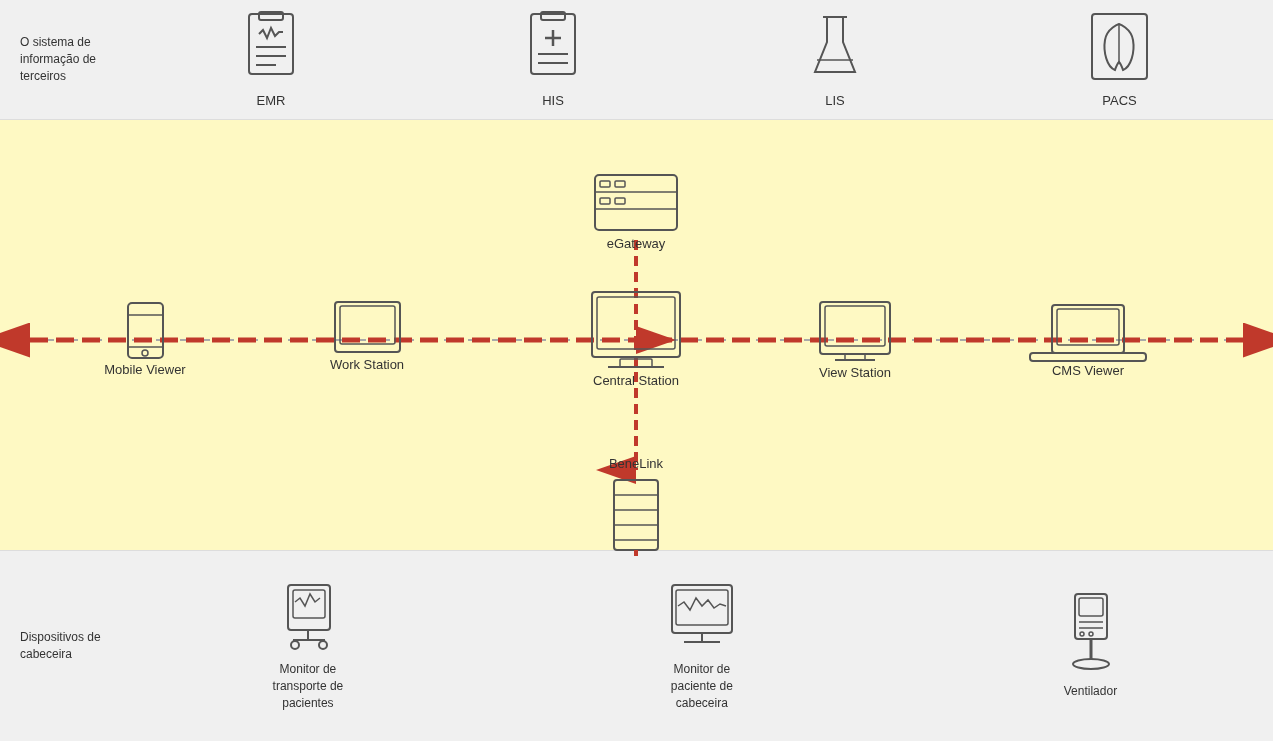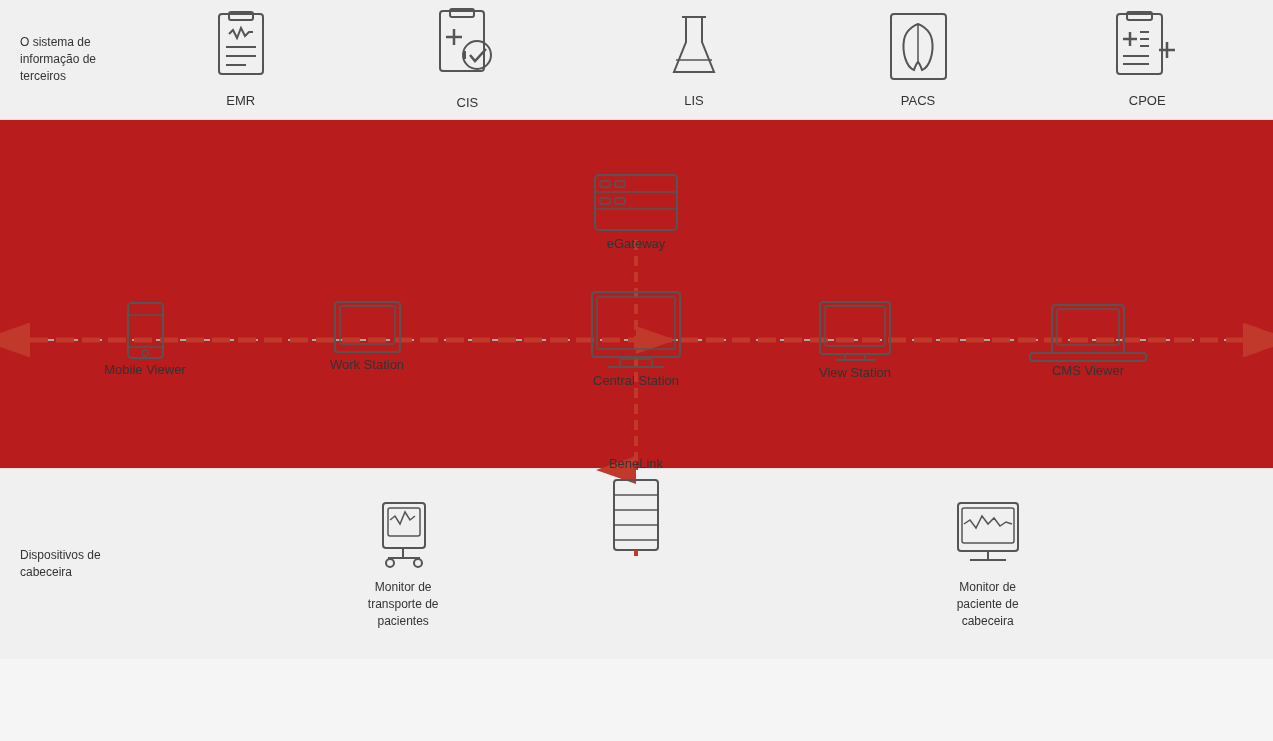--- a/index.html
+++ b/index.html
@@ -41,22 +41,22 @@
       align-items: center;
       gap: 6px;
     }
     .top-item .label {
       font-size: 13px;
       color: #333;
     }
 
     
     .middle-section {
-      background: #b91c1c;
-      height: 348px;
+      background: #fef9c3;
+      height: 430px;
       position: relative;
     }
 
     
     .bottom-section {
       background: #f0f0f0;
       height: 191px;
       display: flex;
       align-items: center;
       border-top: 1px solid #ddd;
@@ -106,33 +106,32 @@
         <rect x="8" y="2" width="44" height="60" rx="3" ry="3" fill="none" stroke="#555" stroke-width="2"></rect>
         <rect x="18" y="0" width="24" height="8" rx="2" ry="2" fill="none" stroke="#555" stroke-width="2"></rect>
         <polyline points="18,22 22,18 26,26 30,16 34,24 38,20 42,20" fill="none" stroke="#555" stroke-width="2"></polyline>
         <line x1="15" y1="35" x2="45" y2="35" stroke="#555" stroke-width="2"></line>
         <line x1="15" y1="44" x2="45" y2="44" stroke="#555" stroke-width="2"></line>
         <line x1="15" y1="53" x2="35" y2="53" stroke="#555" stroke-width="2"></line>
       </svg>
       <span class="label">EMR</span>
     </div>
 
-
-    <div class="top-item">
-      <svg width="70" height="80" viewBox="0 0 70 80">
+    <div class="top-item">
+      <svg width="60" height="75" viewBox="0 0 60 75">
         <rect x="8" y="2" width="44" height="60" rx="3" ry="3" fill="none" stroke="#555" stroke-width="2"></rect>
         <rect x="18" y="0" width="24" height="8" rx="2" ry="2" fill="none" stroke="#555" stroke-width="2"></rect>
-        <line x1="22" y1="20" x2="22" y2="36" stroke="#555" stroke-width="2.5"></line>
-        <line x1="14" y1="28" x2="30" y2="28" stroke="#555" stroke-width="2.5"></line>
-        <line x1="33" y1="42" x2="33" y2="50" stroke="#555" stroke-width="2"></line>
-        <circle cx="45" cy="46" r="14" fill="none" stroke="#555" stroke-width="2"></circle>
-        <polyline points="38,46 43,52 54,40" fill="none" stroke="#555" stroke-width="2.5"></polyline>
-      </svg>
-      <span class="label">CIS</span>
-    </div>
+        <line x1="30" y1="18" x2="30" y2="34" stroke="#555" stroke-width="2.5"></line>
+        <line x1="22" y1="26" x2="38" y2="26" stroke="#555" stroke-width="2.5"></line>
+        <line x1="15" y1="42" x2="45" y2="42" stroke="#555" stroke-width="2"></line>
+        <line x1="15" y1="51" x2="45" y2="51" stroke="#555" stroke-width="2"></line>
+      </svg>
+      <span class="label">HIS</span>
+    </div>
+
 
     <div class="top-item">
       <svg width="60" height="75" viewBox="0 0 60 75">
 
         <path d="M22,5 L22,30 L10,60 L50,60 L38,30 L38,5 Z" fill="none" stroke="#555" stroke-width="2"></path>
         <line x1="18" y1="5" x2="42" y2="5" stroke="#555" stroke-width="2"></line>
         <line x1="12" y1="48" x2="48" y2="48" stroke="#555" stroke-width="1.5"></line>
       </svg>
       <span class="label">LIS</span>
     </div>
@@ -140,37 +139,20 @@
     <div class="top-item">
       <svg width="65" height="75" viewBox="0 0 65 75">
         <rect x="5" y="2" width="55" height="65" rx="3" ry="3" fill="none" stroke="#555" stroke-width="2"></rect>
 
         <path d="M32,12 C32,12 20,16 18,28 C16,40 20,55 28,58 C28,58 30,52 32,50 C34,52 36,58 36,58 C44,55 48,40 46,28 C44,16 32,12 32,12 Z" fill="none" stroke="#555" stroke-width="2"></path>
         <line x1="32" y1="12" x2="32" y2="50" stroke="#555" stroke-width="1.5"></line>
       </svg>
       <span class="label">PACS</span>
     </div>
 
-    <div class="top-item">
-      <svg width="70" height="75" viewBox="0 0 70 75">
-        <rect x="5" y="2" width="45" height="60" rx="3" ry="3" fill="none" stroke="#555" stroke-width="2"></rect>
-        <rect x="15" y="0" width="25" height="8" rx="2" ry="2" fill="none" stroke="#555" stroke-width="2"></rect>
-        <line x1="18" y1="20" x2="18" y2="34" stroke="#555" stroke-width="2.5"></line>
-        <line x1="11" y1="27" x2="25" y2="27" stroke="#555" stroke-width="2.5"></line>
-        <line x1="28" y1="20" x2="37" y2="20" stroke="#555" stroke-width="2"></line>
-        <line x1="28" y1="27" x2="37" y2="27" stroke="#555" stroke-width="2"></line>
-        <line x1="28" y1="34" x2="37" y2="34" stroke="#555" stroke-width="2"></line>
-        <line x1="11" y1="44" x2="37" y2="44" stroke="#555" stroke-width="2"></line>
-        <line x1="11" y1="52" x2="37" y2="52" stroke="#555" stroke-width="2"></line>
-
-        <line x1="55" y1="30" x2="55" y2="46" stroke="#555" stroke-width="2.5"></line>
-        <line x1="47" y1="38" x2="63" y2="38" stroke="#555" stroke-width="2.5"></line>
-      </svg>
-      <span class="label">CPOE</span>
-    </div>
 
   </div>
 </div>
 
 <div class="middle-section">
   <svg width="1273" height="430" style="position:absolute;top:0;left:0;">
 
     <defs>
       <marker id="arrowLeft" markerWidth="10" markerHeight="7" refX="10" refY="3.5" orient="auto">
         <polygon points="10 0, 0 3.5, 10 7" fill="#c0392b"></polygon>
@@ -263,18 +245,34 @@
       <svg width="75" height="75" viewBox="0 0 75 75">
         <rect x="8" y="5" width="60" height="48" rx="3" fill="none" stroke="#555" stroke-width="2"></rect>
         <rect x="12" y="10" width="52" height="35" rx="2" fill="none" stroke="#555" stroke-width="1.5"></rect>
         <line x1="38" y1="53" x2="38" y2="62" stroke="#555" stroke-width="2"></line>
         <line x1="20" y1="62" x2="56" y2="62" stroke="#555" stroke-width="2"></line>
         <polyline points="14,26 20,22 26,30 32,18 38,26 44,20 50,28 56,24 62,26" fill="none" stroke="#555" stroke-width="1.5"></polyline>
       </svg>
       <span class="label">Monitor de<br>paciente de<br>cabeceira</span>
     </div>
 
+    <div class="bottom-item">
+      <svg width="60" height="85" viewBox="0 0 60 85">
+
+        <rect x="15" y="2" width="32" height="45" rx="3" fill="none" stroke="#555" stroke-width="2"></rect>
+        <rect x="19" y="6" width="24" height="18" rx="2" fill="none" stroke="#555" stroke-width="1.5"></rect>
+        <line x1="19" y1="30" x2="43" y2="30" stroke="#555" stroke-width="1.5"></line>
+        <line x1="19" y1="36" x2="43" y2="36" stroke="#555" stroke-width="1.5"></line>
+        <circle cx="22" cy="42" r="2" fill="none" stroke="#555" stroke-width="1.5"></circle>
+        <circle cx="31" cy="42" r="2" fill="none" stroke="#555" stroke-width="1.5"></circle>
+
+        <line x1="31" y1="47" x2="31" y2="68" stroke="#555" stroke-width="3"></line>
+
+        <ellipse cx="31" cy="72" rx="18" ry="5" fill="none" stroke="#555" stroke-width="2"></ellipse>
+      </svg>
+      <span class="label">Ventilador</span>
+    </div>
 
 
 
 
   </div>
 </div>
 
 </body></html>

